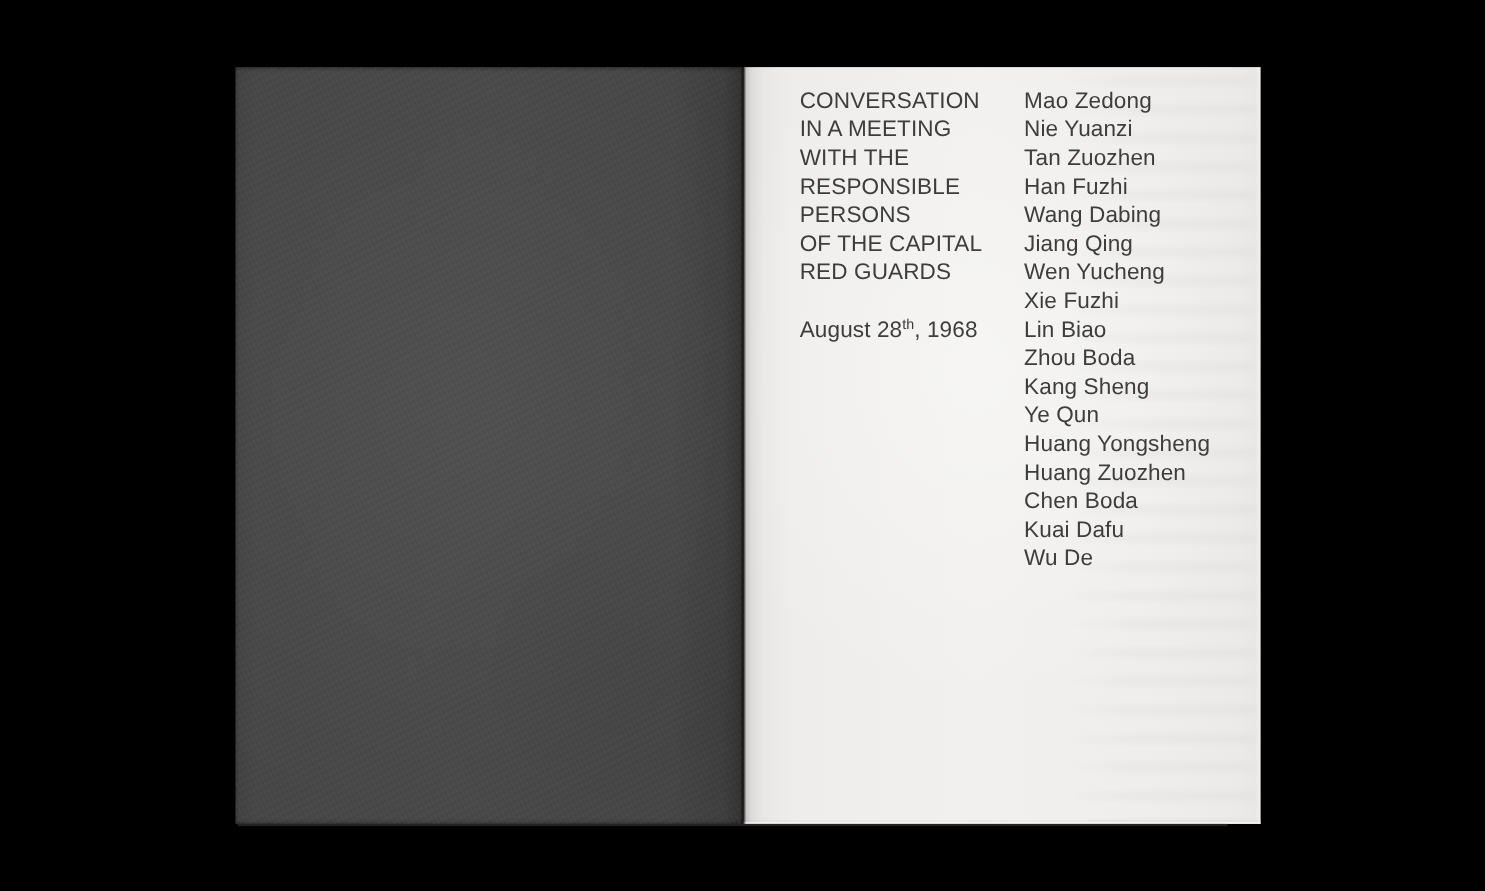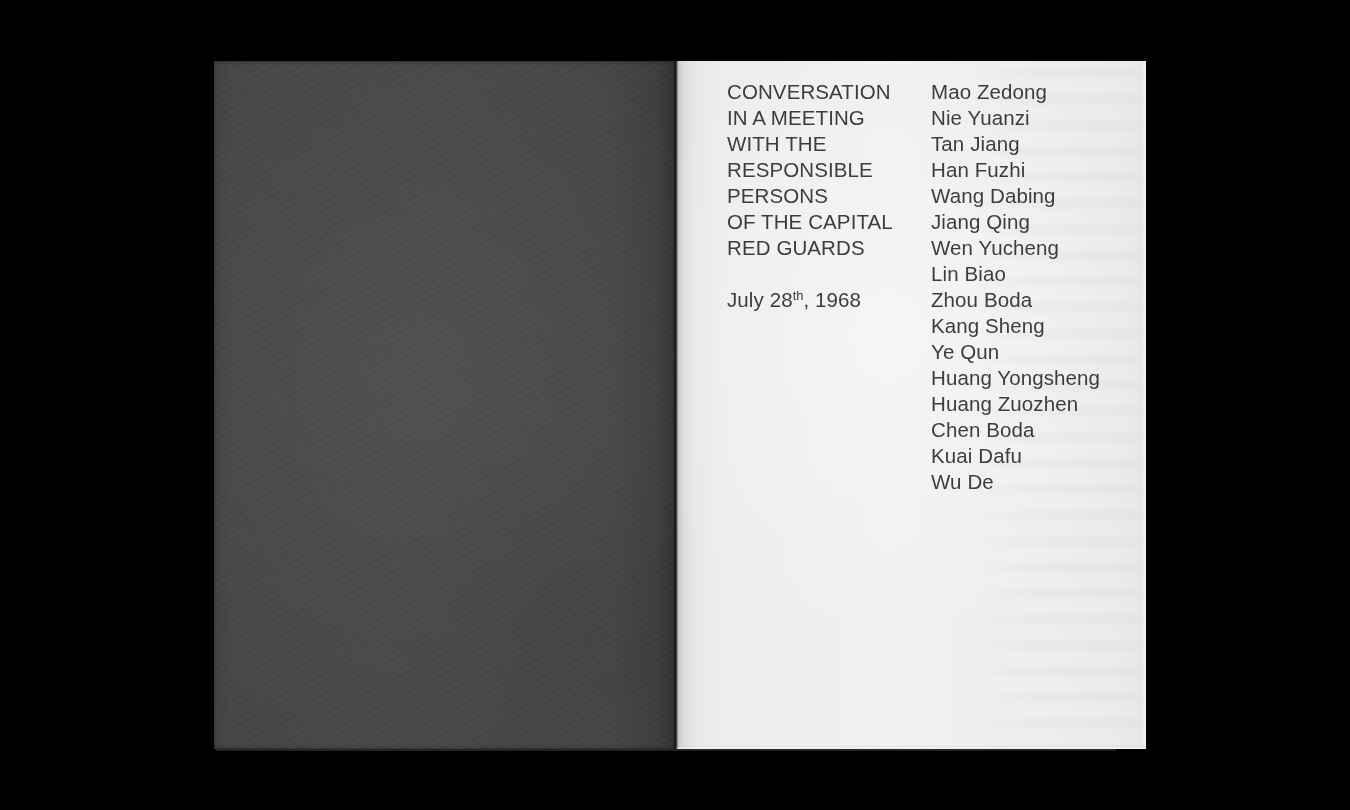--- a/index.html
+++ b/index.html
@@ -152,31 +152,32 @@
         <div class="t-line">CONVERSATION</div>
         <div class="t-line">IN A MEETING</div>
         <div class="t-line">WITH THE</div>
         <div class="t-line">RESPONSIBLE</div>
         <div class="t-line">PERSONS</div>
         <div class="t-line">OF THE CAPITAL</div>
         <div class="t-line">RED GUARDS</div>
       </div>
 
       <div class="date-line type">
-        <span>July 28</span><sup>th</sup><span>, 1968</span>
+        <span>August 28</span><sup>th</sup><span>, 1968</span>
       </div>
 
       <div class="names-block type">
         <div class="n-line">Mao Zedong</div>
         <div class="n-line">Nie Yuanzi</div>
-        <div class="n-line">Tan Jiang</div>
+        <div class="n-line">Tan Zuozhen</div>
         <div class="n-line">Han Fuzhi</div>
         <div class="n-line">Wang Dabing</div>
         <div class="n-line">Jiang Qing</div>
         <div class="n-line">Wen Yucheng</div>
+        <div class="n-line">Xie Fuzhi</div>
         <div class="n-line">Lin Biao</div>
         <div class="n-line">Zhou Boda</div>
         <div class="n-line">Kang Sheng</div>
         <div class="n-line">Ye Qun</div>
         <div class="n-line">Huang Yongsheng</div>
         <div class="n-line">Huang Zuozhen</div>
         <div class="n-line">Chen Boda</div>
         <div class="n-line">Kuai Dafu</div>
         <div class="n-line">Wu De</div>
       </div>

